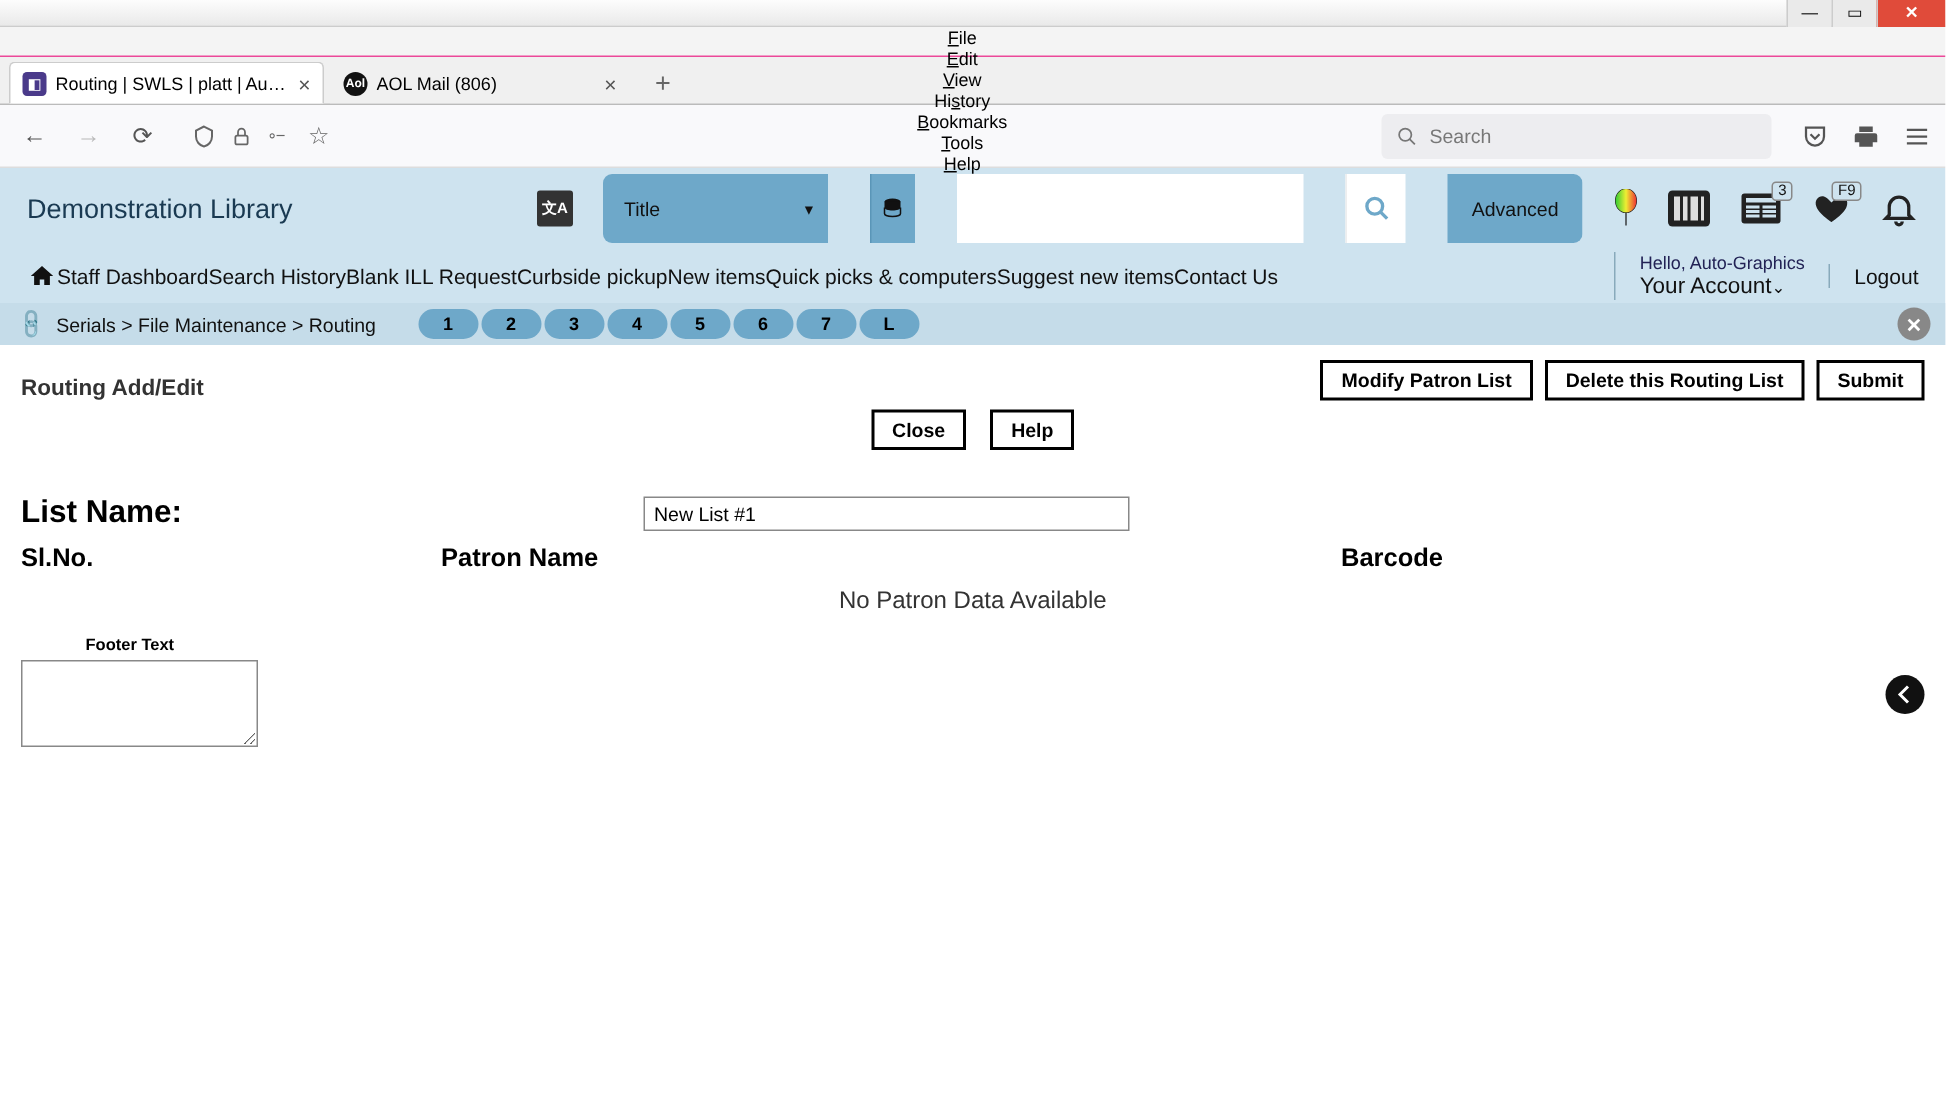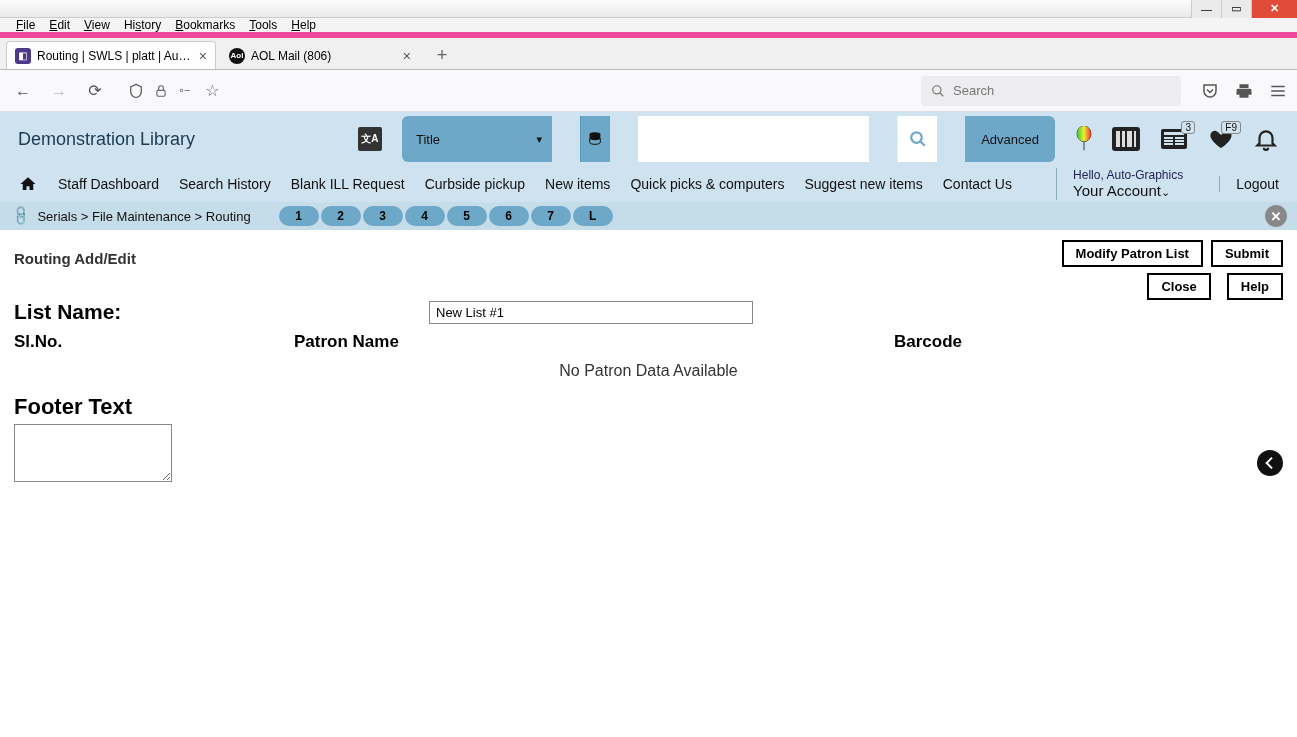--- a/index.html
+++ b/index.html
@@ -5,21 +5,21 @@
   * { box-sizing: border-box; margin: 0; padding: 0; }
   body { font-family: "Segoe UI", Tahoma, sans-serif; font-size: 13px; background: #fff; overflow: hidden; width: 1297px; height: 737px; }
 
   
   .titlebar { height: 18px; background: linear-gradient(#fdfdfd,#e9e9e9); display:flex; justify-content:flex-end; align-items:center; border-bottom:1px solid #ccc;}
   .win-btn { width:30px; height:18px; display:flex; align-items:center; justify-content:center; font-size:11px; border-left:1px solid #ccc; cursor:pointer;}
   .win-btn.close { background:#e04b3a; color:#fff; width:46px; font-weight:bold;}
   .win-btn.min, .win-btn.max { background:#eaeaea;}
 
   
-  .menubar { height: 20px; background:#f4f4f4; display:flex; align-items:center; padding:0 16px; font-size:12px; border-bottom:6px solid #ec4899;}
+  .menubar { height: 20px; background:#f4f4f4; display:flex; align-items:center; padding:0 4px; font-size:12px; border-bottom:1px solid #ec4899;flex-direction:column;}
   .menubar span { margin-right:14px; cursor:pointer;}
   .menubar span u { text-decoration: underline; }
 
   
   .tabstrip { height:32px; background:#f0f0f0; display:flex; align-items:flex-end; padding-left:6px; border-bottom:1px solid #bbb;}
   .tab { height:28px; min-width:200px; max-width:210px; background:#fff; border:1px solid #ccc; border-bottom:none; border-radius:4px 4px 0 0; display:flex; align-items:center; padding:0 8px; margin-right:4px; font-size:12px; gap:6px; position:relative;}
   .tab.inactive { background:#f0f0f0; border:1px solid transparent; border-bottom:none;}
   .tab .favicon { width:16px;height:16px; display:flex; align-items:center; justify-content:center; font-size:10px; border-radius:3px;}
   .tab .fav1 { background:#4a3a8a; color:#fff;}
   .tab .fav2 { background:#111; color:#fff; font-size:8px; font-weight:bold; border-radius:50%;}
@@ -50,54 +50,54 @@
   .dbicon { background:#6ea8c9; height:100%; width:30px; display:flex; align-items:center; justify-content:center; color:#111; border-left:1px solid #5a96b8;}
   .searchinput { height:100%; width:232px; border:none; padding:0 10px; font-size:14px; outline:none;}
   .searchgo { height:100%; width:40px; display:flex; align-items:center; justify-content:center; background:#fff; border-left:1px solid #eee; color:#6ea8c9; font-size:17px; cursor:pointer;}
   .advbtn { background:#6ea8c9; color:#111; height:100%; padding:0 16px; display:flex; align-items:center; cursor:pointer;}
   .topicons { display:flex; align-items:center; gap:18px; margin-left:auto;}
   .topicons .ti { position:relative; color:#222; font-size:26px; cursor:pointer;}
   .badge { position:absolute; top:-6px; right:-6px; background:#cee3ef; border:1px solid #888; font-size:10px; padding:0 3px; border-radius:3px; color:#111;}
   .balloon { width:18px; height:26px;}
 
   
-  .navrow { height:36px; display:flex; align-items:center; padding:0 18px; gap:20px; font-size:14px; color:#111;}
+  .navrow { height:36px; display:flex; align-items:center; padding:0 18px; font-size:14px; color:#111;}
   .navrow .home { font-size:18px; cursor:pointer;}
   .navrow a { color:#111; text-decoration:none; cursor:pointer;}
   .acct { margin-left:auto; border-left:1px solid #8ab; padding-left:16px; font-size:12px; line-height:1.2;}
   .acct .hello { color:#225;}
   .acct .ya { font-size:15px; color:#111; cursor:pointer;}
   .logout { border-left:1px solid #8ab; padding-left:16px; margin-left:16px; cursor:pointer;}
 
   
   .crumbs { height:28px; background:#c5dce9; display:flex; align-items:center; padding:0 12px; gap:8px; font-size:13px; position:relative;}
   .link-ico { font-size:14px; transform:rotate(-45deg); display:inline-block;}
   .crumbs .txt { color:#111;}
   .steps { display:flex; gap:2px; margin-left:20px;}
   .step { background:#6ea8c9; color:#000; font-weight:bold; width:40px; height:20px; border-radius:10px; display:flex; align-items:center; justify-content:center; font-size:12px; cursor:pointer;}
   .crumb-x { position:absolute; right:10px; width:22px; height:22px; border-radius:50%; background:#888; color:#fff; display:flex; align-items:center; justify-content:center; font-weight:bold; cursor:pointer;}
 
   
   .content { background:#fff; padding:10px 14px; position:relative; height: calc(737px - 18px - 20px - 32px - 42px - 54px - 36px - 28px);}
   .hdrline { display:flex; align-items:flex-end; margin-bottom:6px;}
   .hdrline .title { font-weight:bold; font-size:15px; color:#333;}
   .btnrow { margin-left:auto; display:flex; gap:8px;}
-  .btnrow2 { display:flex; justify-content:flex-end; gap:16px; }
+  .btnrow2 { display:flex; justify-content:center; gap:16px; margin-bottom:30px;}
   .btn { border:2px solid #000; background:#fff; padding:4px 12px; font-weight:bold; font-size:13px; cursor:pointer;}
 
   .formrow { display:flex; align-items:center; margin-bottom:8px;}
   .formrow label { font-weight:bold; font-size:21px; width:415px;}
   .tinput { border:1px solid #888; padding:3px 6px; width:324px; font-size:13px;}
 
   .thead { display:flex; font-weight:bold; font-size:17px; margin-top:6px;}
   .thead .c1 { width:280px;}
   .thead .c2 { width:600px;}
   .thead .c3 { }
   .nodata { text-align:center; color:#333; font-size:16px; margin:10px 0 14px;}
-  .ftlabel { font-weight:bold; font-size:22px; margin-bottom:4px;}
+  .ftlabel { font-weight:bold; font-size:11px; margin-bottom:4px;margin-left:43px;}
   .ftbox { width:158px; height:58px; border:1px solid #888; resize:both; overflow:auto; font-family:inherit; padding:4px;}
 
   .floatback { position:absolute; right:14px; top:220px; width:26px; height:26px; border-radius:50%; background:#111; color:#fff; display:flex; align-items:center; justify-content:center; font-size:16px; cursor:pointer;}
   svg { display:block;}
 </style>
 </head>
 <body>
 
 <div class="titlebar">
   <div class="win-btn min">—</div>
@@ -293,20 +293,21 @@
     </div>
     <div class="crumb-x">✕</div>
   </div>
 </div>
 
 <div class="content">
   <div class="hdrline">
     <div class="title">Routing Add/Edit</div>
     <div class="btnrow">
       <button class="btn">Modify Patron List</button>
+      <button class="btn">Delete this Routing List</button>
       <button class="btn">Submit</button>
     </div>
   </div>
   <div class="btnrow2">
     <button class="btn">Close</button>
     <button class="btn">Help</button>
   </div>
 
   <div class="formrow">
     <label>List Name:</label>

